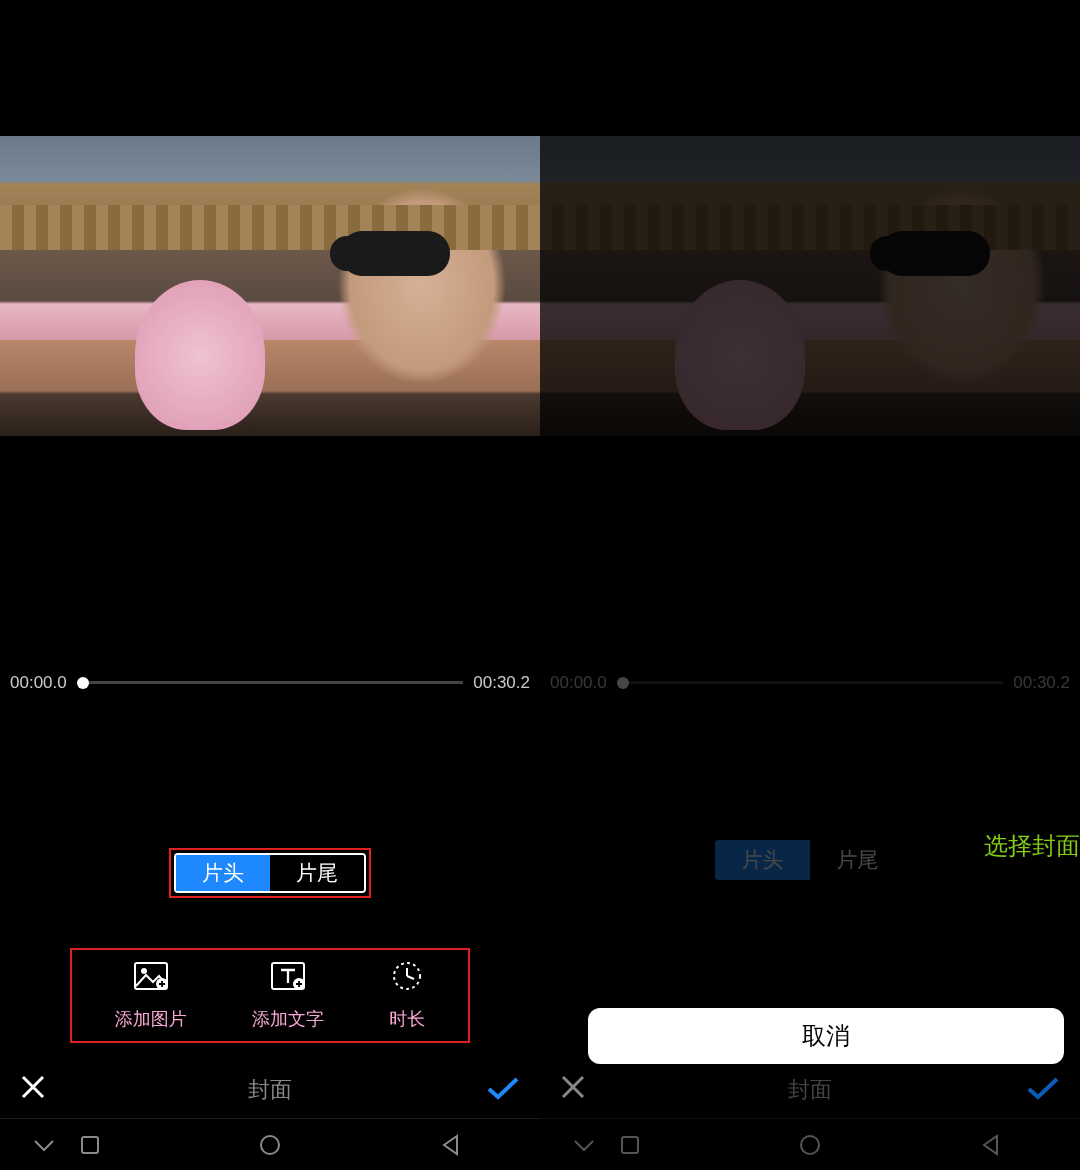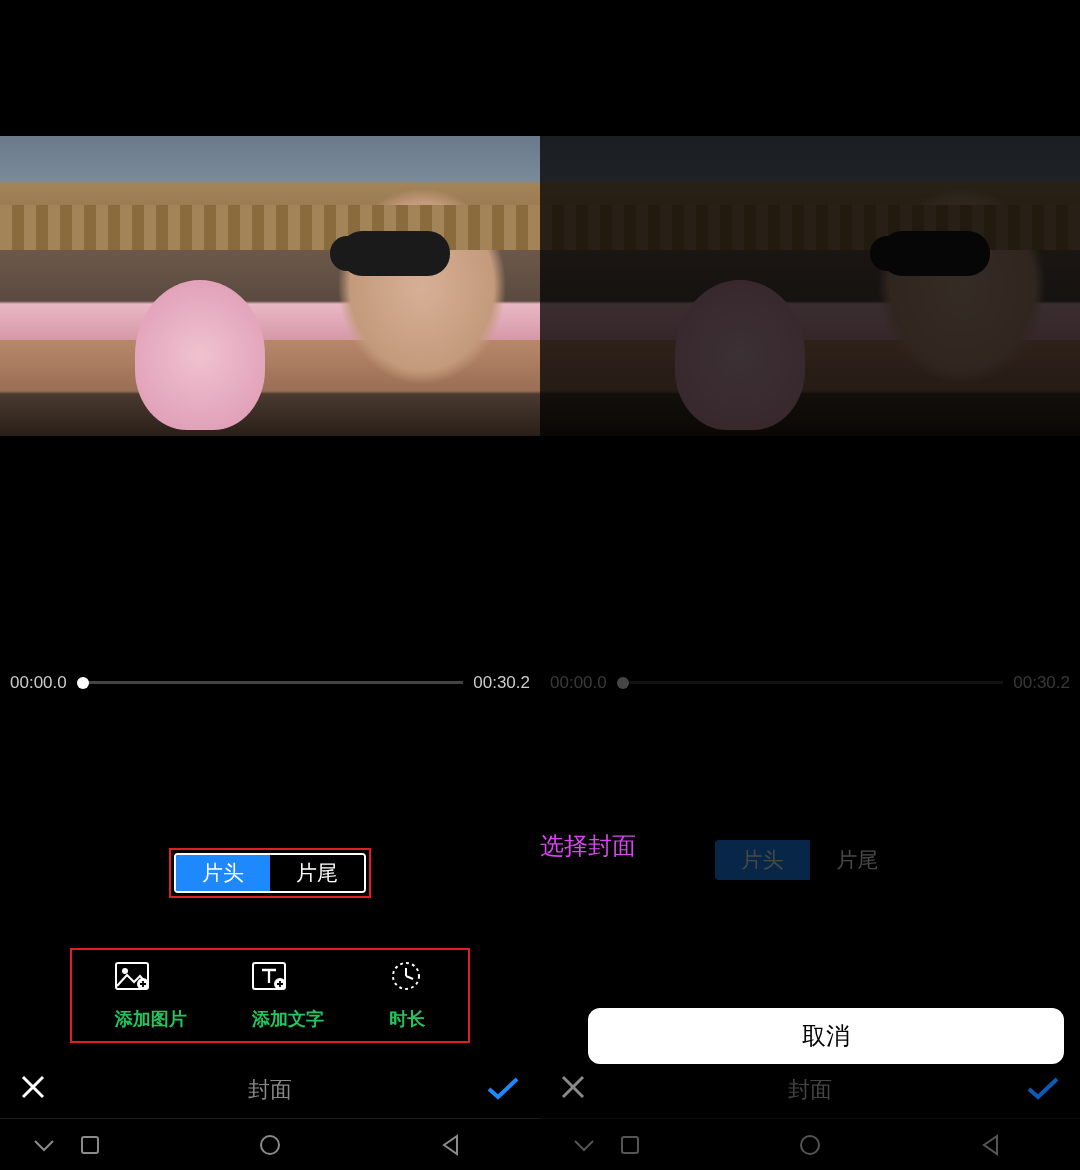--- a/index.html
+++ b/index.html
@@ -62,38 +62,38 @@
 
 .seg-wrap { display: flex; justify-content: center; margin-top: 18px; }
 .red-box { border: 2px solid #e02020; }
 .segmented { display: flex; border: 2px solid #fff; border-radius: 4px; overflow: hidden; width: 192px; height: 40px; }
 .segmented .seg { flex: 1; display: flex; align-items: center; justify-content: center; font-size: 21px; cursor: pointer; }
 .segmented .seg.active { background: #1e88ff; color: #fff; }
 .segmented .seg.inactive { background: #000; color: #fff; }
 
 .tool-row-wrap { display: flex; justify-content: center; margin-top: 50px; }
 .tool-row { width: 400px; height: 95px; display: flex; align-items: center; justify-content: space-around; padding: 10px 10px; }
-.tool { display: flex; flex-direction: column; align-items: flex-start; gap: 16px; color: #22c55e; cursor: pointer; font-weight: bold; }
+.tool { display: flex; flex-direction: column; align-items: center; gap: 16px; color: #f9a8d4; cursor: pointer; }
 .tool .lbl { font-size: 18px; }
 
 .bottom-bar { position: absolute; bottom: 52px; left: 0; right: 0; height: 56px; display: flex; align-items: center; justify-content: space-between; padding: 0 20px; }
 .bottom-bar .title { position: absolute; left: 50%; transform: translateX(-50%); color: #888; font-size: 22px; }
 .close-x { color: #fff; font-size: 30px; cursor: pointer; }
 .check { color: #1e88ff; font-size: 34px; cursor: pointer; }
 
 
 .android-nav { position: absolute; bottom: 0; left: 0; right: 0; height: 52px; display: flex; align-items: center; justify-content: space-around; border-top: 1px solid #1a1a1a; }
 .android-nav .nav-chevron { position: absolute; left: 32px; }
 .nav-icon { stroke: #8a8a8a; fill: none; stroke-width: 2; }
 .panel.right .android-nav .nav-icon { stroke: #aaa; }
 
 
 .overlay { position: absolute; inset: 0; background: rgba(0,0,0,0.5); z-index: 2; pointer-events: none; }
 
-.modal-title { position: absolute; top: 830px; left: 0; right: 0; text-align: left; color: #d946ef; font-size: 24px; z-index: 3; }
+.modal-title { position: absolute; top: 830px; left: 0; right: 0; text-align: right; color: #84cc16; font-size: 24px; z-index: 3; }
 .seg-ghost { position: absolute; top: 840px; left: 50%; transform: translateX(-50%); z-index: 2; display: flex; width: 190px; height: 40px; border-radius: 4px; overflow: hidden; opacity: 0.28; }
 .seg-ghost .g1 { flex:1; background:#1e88ff; display:flex; align-items:center; justify-content:center; color:#fff; font-size:21px; }
 .seg-ghost .g2 { flex:1; background:#000; display:flex; align-items:center; justify-content:center; color:#fff; font-size:21px; }
 
 .sheet { position: absolute; left: 48px; right: 16px; z-index: 5; background: #ffffff; border-radius: 12px; overflow: hidden; }
 
 .sheet.cancel { top: 1008px; height: 56px; display:flex; align-items:center; justify-content:center; font-size: 24px; cursor:pointer; }
 
 .right .bottom-bar { z-index: 3; }
 .right .bottom-bar .title { opacity:.5; }

